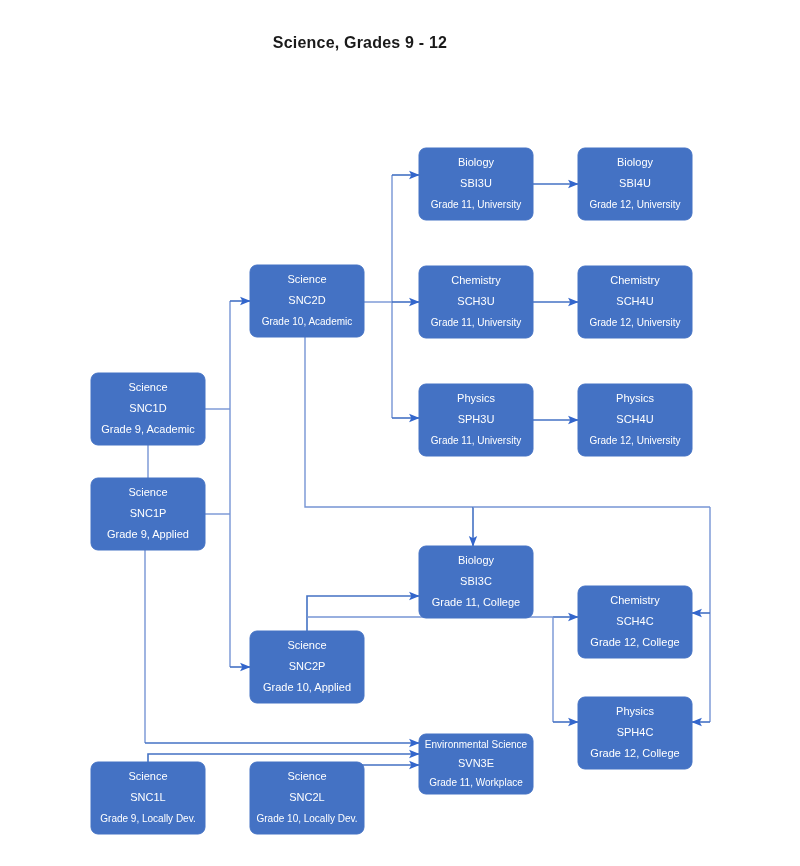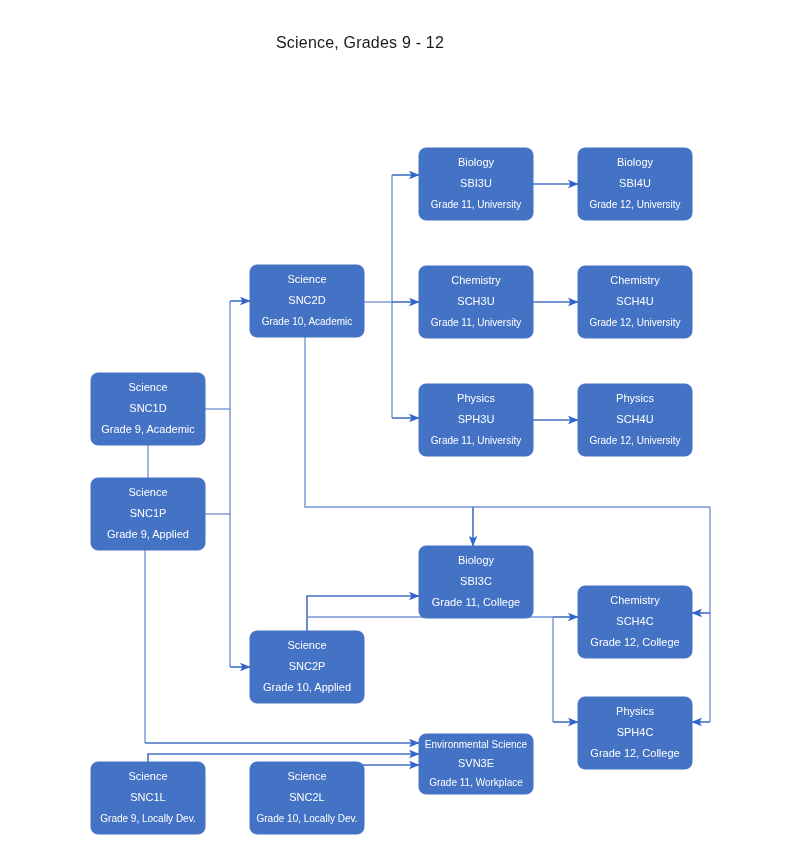--- a/index.html
+++ b/index.html
@@ -14,21 +14,21 @@
     overflow: hidden;
     position: relative;
   }
   #chart-title {
     position: absolute;
     left: 0;
     top: 34px;
     width: 720px;
     text-align: center;
     font-size: 16px;
-    font-weight: normal;
+    font-weight: bold;
     color: #1a1a1a;
     letter-spacing: 0.2px;
   }
   #flow-svg {
     position: absolute;
     left: 0;
     top: 0;
   }
   .node-rect {
     fill: #4472C4;

